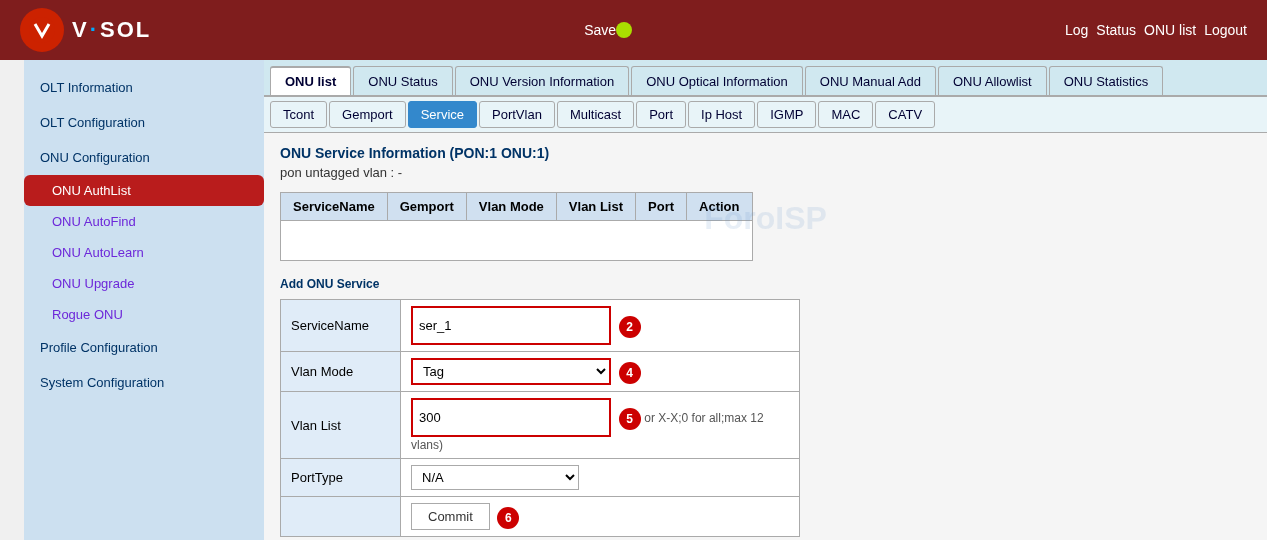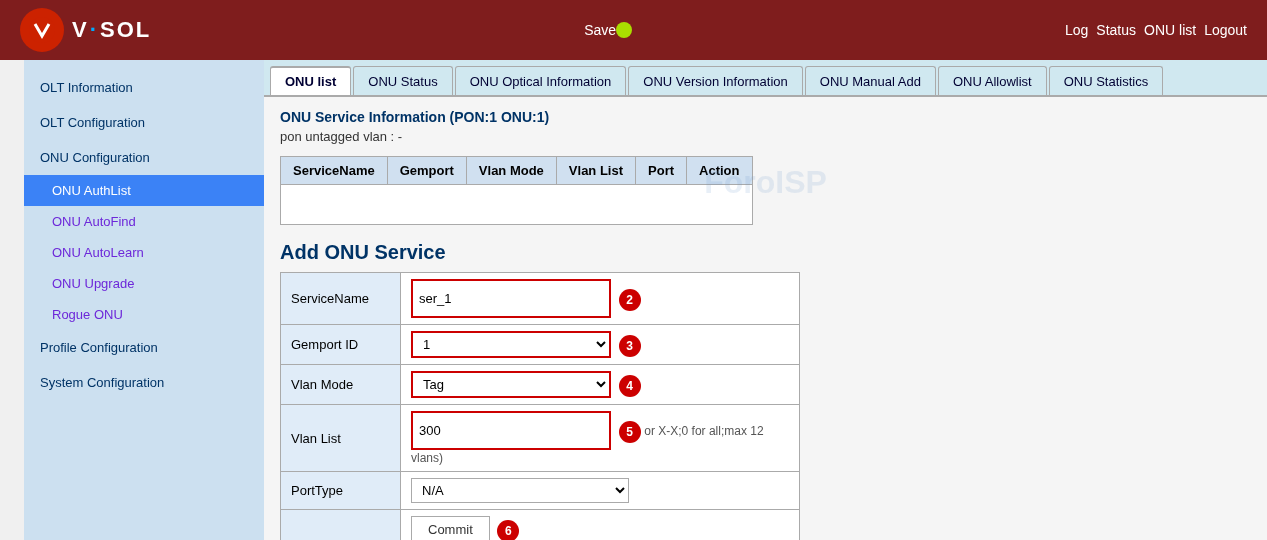--- a/index.html
+++ b/index.html
@@ -37,21 +37,21 @@
     .sidebar {
       width: 240px; background: #cce0f0; flex-shrink: 0;
       padding-top: 10px;
     }
     .sidebar-item {
       padding: 10px 16px; cursor: pointer; color: #003366; font-size: 13px;
     }
     .sidebar-sub {
       padding: 8px 28px; cursor: pointer; color: #6d28d9; font-size: 13px;
     }
-    .sidebar-sub.active { background: #3b82f6; color: white; }
+    .sidebar-sub.active { background: #b91c1c; color: white; border-radius: 6px; }
 
     
     .content { flex: 1; overflow-y: auto; background: #f5f5f5; }
 
     
     .tab-bar {
       background: #d0e8f0; padding: 6px 6px 0 6px;
       display: flex; gap: 2px; border-bottom: 2px solid #aaa;
     }
     .tab-btn {
@@ -87,35 +87,35 @@
 
     
     .watermark-area { position: relative; }
     .watermark {
       position: absolute; top: 8px; left: 50%; transform: translateX(-50%);
       font-size: 32px; color: rgba(100,150,200,0.15); font-weight: bold;
       pointer-events: none; white-space: nowrap; z-index: 0;
     }
 
     
-    .section-title { font-size: 20px; font-weight: bold; color: #003366; margin-bottom: 8px; }
+    .section-title { font-size: 12px; font-weight: bold; color: #003366; margin-bottom: 8px; }
     .form-table { border-collapse: collapse; background: white; width: 520px; }
     .form-table td { border: 1px solid #aaa; padding: 6px 10px; font-size: 13px; }
     .form-table .label-cell { background: #e0ecf8; width: 120px; font-weight: normal; }
     .form-input {
       border: 2px solid #cc0000; padding: 10px 6px; font-size: 13px;
       width: 200px; outline: none;
     }
     .form-select {
       border: 2px solid #cc0000; padding: 3px 6px; font-size: 13px;
       width: 200px; outline: none; background: white;
     }
     .form-select-normal {
       border: 1px solid #aaa; padding: 3px 6px; font-size: 13px;
-      width: 218px; outline: none; background: white;
+      width: 168px; outline: none; background: white;
     }
     .hint-text { color: #555; font-size: 12px; }
     .commit-btn {
       background: white; border: 1px solid #aaa; padding: 5px 16px;
       cursor: pointer; font-size: 13px; color: #333;
     }
 
     
     .badge {
       display: inline-block; width: 22px; height: 22px; border-radius: 50%;
@@ -165,27 +165,39 @@
     <div class="sidebar-sub">Rogue ONU</div>
     <div class="sidebar-item">Profile Configuration</div>
     <div class="sidebar-item">System Configuration</div>
   </div>
 
   <div class="content">
 
     <div class="tab-bar">
       <button class="tab-btn active">ONU list</button>
       <button class="tab-btn">ONU Status</button>
+      <button class="tab-btn">ONU Version Information</button>
       <button class="tab-btn">ONU Optical Information</button>
-      <button class="tab-btn">ONU Version Information</button>
       <button class="tab-btn">ONU Manual Add</button>
       <button class="tab-btn">ONU Allowlist</button>
       <button class="tab-btn">ONU Statistics</button>
     </div>
 
+    <div class="sub-tab-bar">
+      <button class="sub-tab-btn">Tcont</button>
+      <button class="sub-tab-btn">Gemport</button>
+      <button class="sub-tab-btn active">Service</button>
+      <button class="sub-tab-btn">PortVlan</button>
+      <button class="sub-tab-btn">Multicast</button>
+      <button class="sub-tab-btn">Port</button>
+      <button class="sub-tab-btn">Ip Host</button>
+      <button class="sub-tab-btn">IGMP</button>
+      <button class="sub-tab-btn">MAC</button>
+      <button class="sub-tab-btn">CATV</button>
+    </div>
 
     <div class="page-content">
       <div class="page-title">ONU Service Information (PON:1 ONU:1)</div>
       <div class="page-subtitle">pon untagged vlan : -</div>
 
       <div class="watermark-area">
         <div class="watermark">ForoISP</div>
         <table class="data-table">
           <thead>
             <tr>
@@ -209,29 +221,20 @@
       <table class="form-table">
         <tbody>
             <tr>
           <td class="label-cell">ServiceName</td>
           <td>
             <input class="form-input" type="text" value="ser_1" style="">
             <span class="badge">2</span>
           </td>
         </tr>
         <tr>
-          <td class="label-cell">Gemport ID</td>
-          <td>
-            <select class="form-select">
-              <option>1</option><option>2</option><option>3</option><option>4</option>
-            </select>
-            <span class="badge">3</span>
-          </td>
-        </tr>
-        <tr>
           <td class="label-cell">Vlan Mode</td>
           <td>
             <select class="form-select">
               <option>Tag</option><option>Transparent</option><option>Translate</option>
             </select>
             <span class="badge">4</span>
           </td>
         </tr>
         <tr>
           <td class="label-cell">Vlan List</td>

